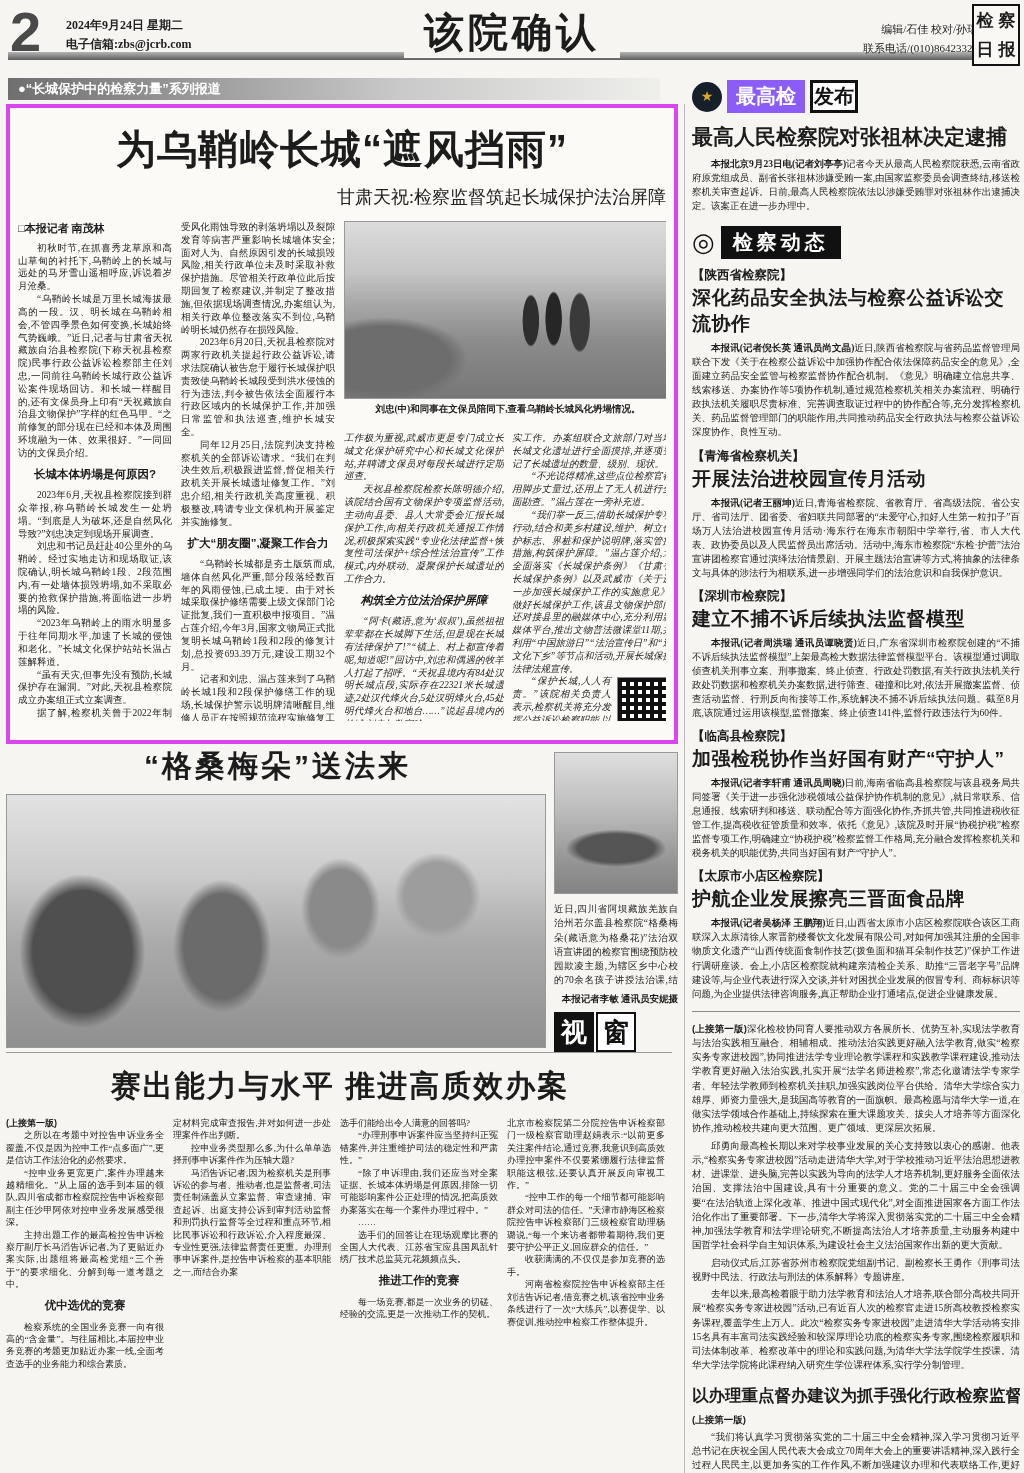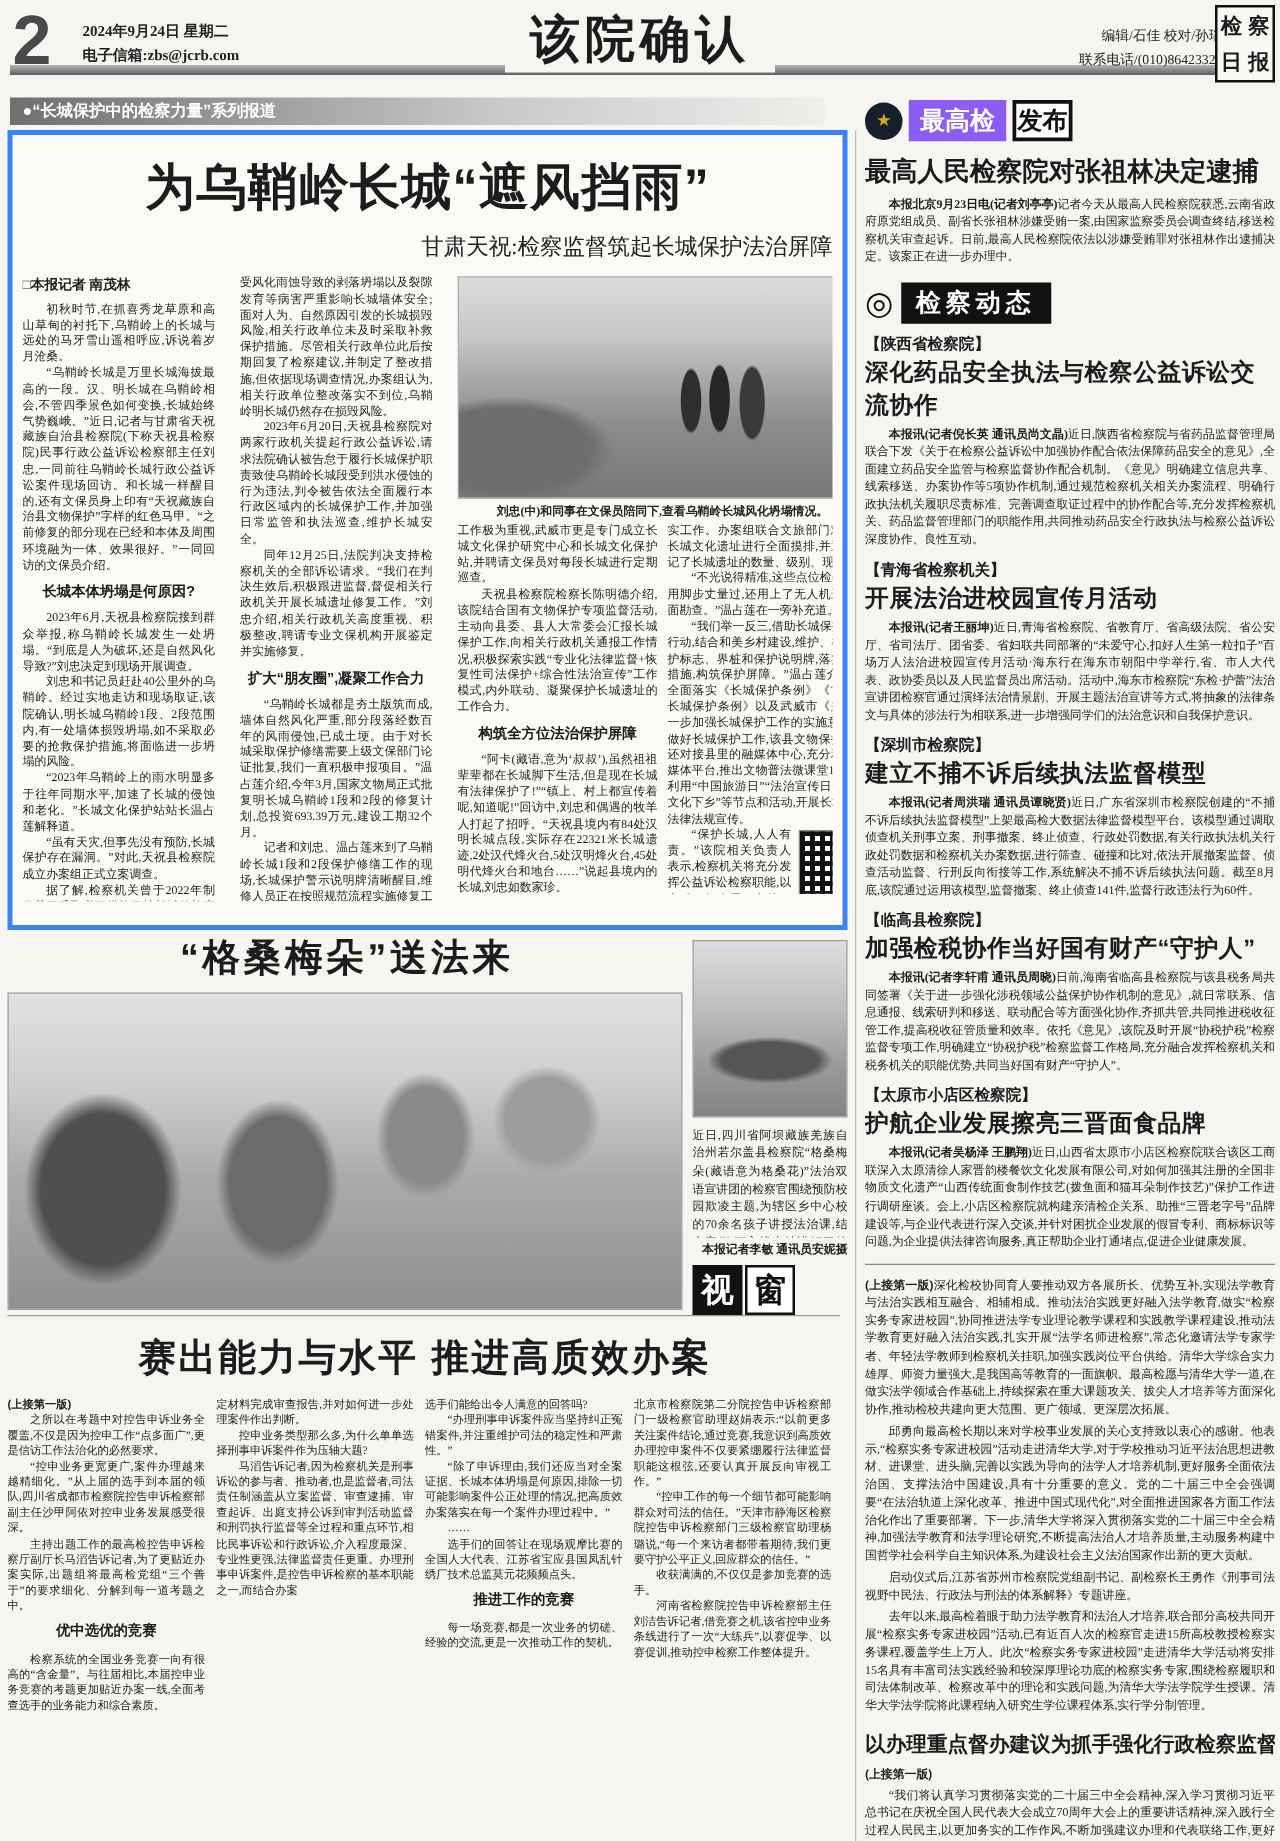--- a/index.html
+++ b/index.html
@@ -17,29 +17,29 @@
             letter-spacing:4px;line-height:1.3;}
   .edinfo{right:46px;top:20px;font-size:11px;text-align:right;line-height:1.7;color:#222;}
   .masthead{right:4px;top:4px;width:44px;height:58px;border:2px solid #111;background:#faf8f4;
             display:grid;grid-template-columns:1fr 1fr;align-items:center;justify-items:center;
             font-size:17px;font-weight:bold;font-family:"Liberation Serif",serif;}
   
   .banner{left:8px;top:78px;width:652px;height:22px;line-height:22px;padding-left:10px;
           background:linear-gradient(90deg,#6f6f6f,#c9c9c9 60%,#efefec);color:#fff;
           font-size:13px;font-weight:bold;font-family:"Liberation Sans",sans-serif;box-sizing:border-box;}
   
-  .mainbox{left:6px;top:104px;width:672px;height:640px;border:4px solid #3b82f6;
+  .mainbox{left:6px;top:104px;width:672px;height:640px;border:4px solid #d946ef;
            background:#fbfaf6;box-sizing:border-box;padding:6px 8px;}
   .m-head{text-align:center;font-size:40px;font-weight:bold;letter-spacing:1px;
           font-family:"Liberation Sans",sans-serif;margin:8px 0 2px;}
   .m-sub{text-align:right;font-size:18px;margin:8px 0 12px;color:#222;}
-  .m-cols{display:flex;gap:20px;height:500px;overflow:hidden;}
+  .m-cols{display:flex;gap:9px;height:500px;overflow:hidden;}
   .mcol{width:154px;flex:0 0 auto;font-size:9.5px;line-height:1.35;text-align:justify;overflow:hidden;}
   .m-right{width:328px;flex:0 0 auto;overflow:hidden;}
-  .m-right-cols{display:flex;gap:8px;height:296px;overflow:hidden;margin-top:3px;}
+  .m-right-cols{display:flex;gap:8px;height:296px;overflow:hidden;margin-top:16px;font-style:italic;}
   .m-right-cols .mcol{width:160px;}
   .byline{font-size:11px;font-weight:bold;margin:0 0 6px;}
   .bp{margin:0;text-indent:2em;}
   .subhead{font-weight:bold;text-align:center;font-size:11.5px;margin:7px 0;
            font-family:"Liberation Sans",sans-serif;}
   .photo{width:328px;height:178px;box-sizing:border-box;border:1px solid #999;
      background:
        radial-gradient(ellipse 13px 40px at 57% 56%,#2e2e2e 0 60%,transparent 66%),
        radial-gradient(ellipse 13px 42px at 64% 55%,#262626 0 60%,transparent 66%),
        radial-gradient(ellipse 16px 46px at 72% 57%,#3a3a3a 0 60%,transparent 66%),

